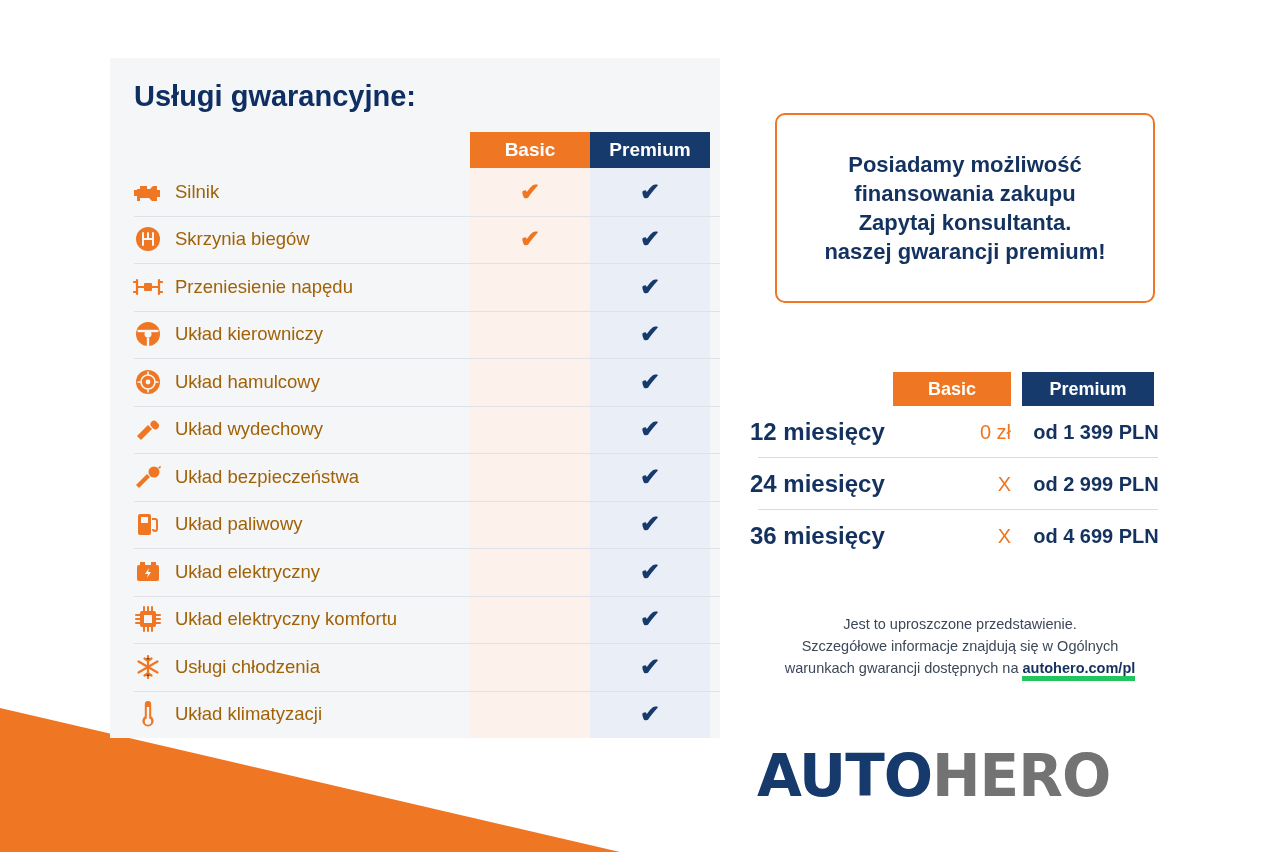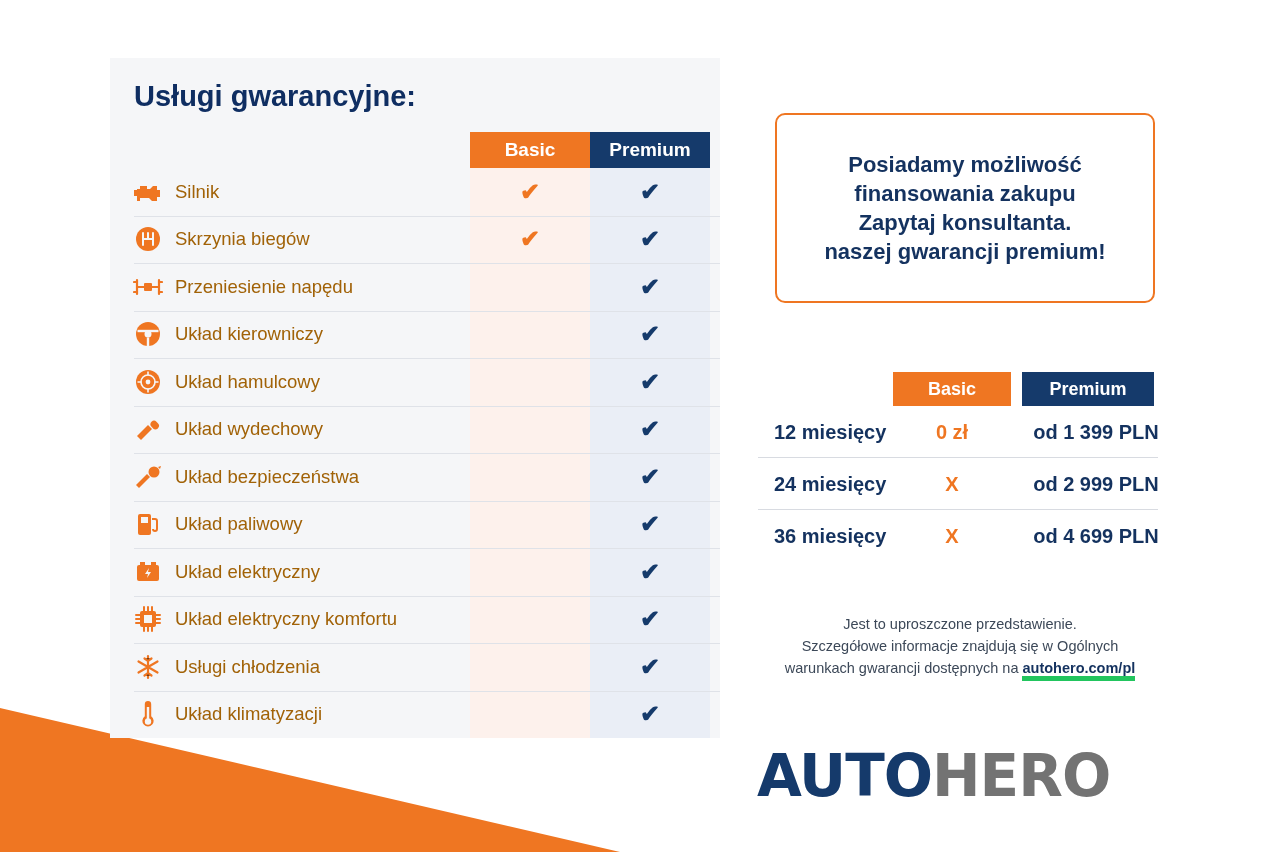--- a/index.html
+++ b/index.html
@@ -209,37 +209,37 @@
   .price-row .pline {
     position: absolute;
     left: 8px;
     right: 12px;
     bottom: 0;
     height: 1px;
     background: #d8dbe1;
   }
   .price-row .period {
     position: absolute;
-    left: 24px;
+    left: 0;
     top: 50%;
     transform: translateY(-50%);
-    font-size: 20px;
+    font-size: 24px;
     font-weight: bold;
     color: #14325f;
     white-space: nowrap;
   }
   .price-row .basic-val {
     position: absolute;
     left: 143px;
     width: 118px;
     top: 50%;
     transform: translateY(-50%);
-    text-align: center;
+    text-align: right;
     font-size: 20px;
-    font-weight: bold;
+    font-weight: normal;
     color: #ef7622;
   }
   .price-row .premium-val {
     position: absolute;
     left: 272px;
     width: 148px;
     top: 50%;
     transform: translateY(-50%);
     text-align: center;
     font-size: 20px;

